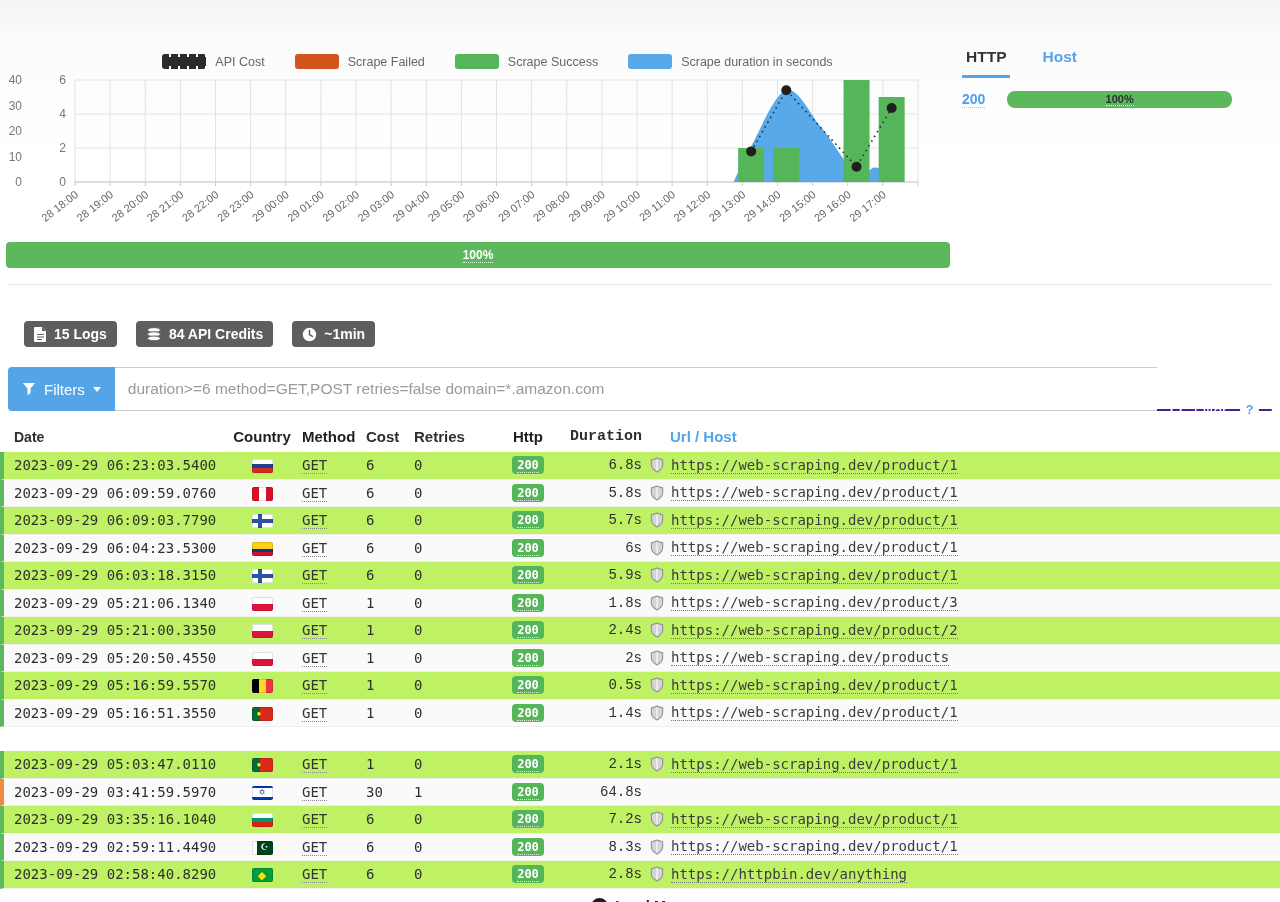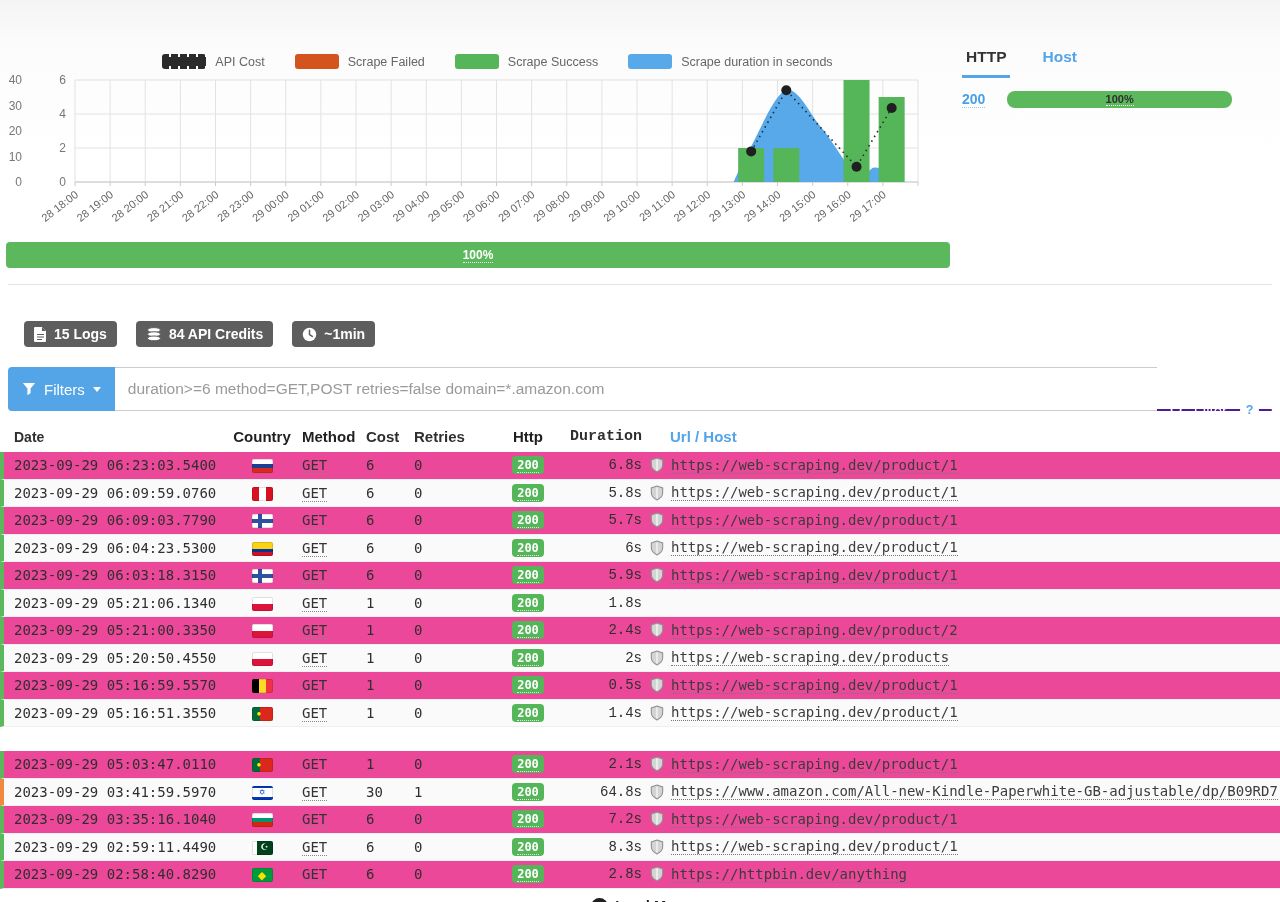--- a/index.html
+++ b/index.html
@@ -60,21 +60,21 @@
   .filter-input { flex:1; border:1px solid #ccc; border-left:none; border-right:none; font-size:15.5px; font-family:inherit; padding:0 13px; color:#333; outline:none; }
   .filter-input::placeholder { color:#9a9a9a; }
   .btn-filter-right { display:inline-flex; align-items:center; gap:9px; background:#4c1d95; color:#fff; border:none; font-family:inherit; font-size:15px; border-radius:0 4px 4px 0; padding:0 13px; cursor:pointer;margin-top:42px; }
   .q-circle { width:19px; height:19px; border-radius:50%; background:#fff; color:#54a4e8; font-size:12.5px; font-weight:bold; display:flex; align-items:center; justify-content:center; margin-left:4px; }
 
   
   .log-table { margin-top:10px; }
   .t-row { display:grid; grid-template-columns:214px 76px 72px 48px 80px 68px 80px 1fr; align-items:center; }
   .t-head { height:31px; font-weight:bold; font-size:15px; color:#1f1f1f; border-left:4px solid transparent; }
   .t-head .h-url { color:#54a4e8; }
-  .body-row { height:27.5px; border-left:4px solid #5cb85c; border-bottom:1px solid #efefef; background:#ec4899; font-size:14px; cursor:pointer; }
+  .body-row { height:27.5px; border-left:4px solid #5cb85c; border-bottom:1px solid #efefef; background:#bef264; font-size:14px; cursor:pointer; }
   .body-row:nth-child(even) { background:#fafafa; }
   .c-date { padding-left:10px; font-size:14px; color:#2f2f2f; white-space:nowrap; }
   .c-country { padding-left:12px;text-align:center; }
   .c-method { padding-left:8px; }
   .get-link { font-family:"DejaVu Sans Mono", monospace; color:#333; border-bottom:1px dotted #888; }
   .c-num { color:#2f2f2f; }
   .c-http { text-align:center; }
   .badge-http { display:inline-block; background:#55b559; color:#fff; font-family:"DejaVu Sans Mono", monospace; font-size:12px; font-weight:bold; border-radius:4px; padding:2px 5px 1px; line-height:1.25; }
   .badge-http i { font-style:normal; border-bottom:1px dotted #d7efd8; }
   .c-dur { text-align:right; color:#2f2f2f;font-family:Liberation Mono, monospace; }
@@ -385,20 +385,27 @@
         </div>
       </div>
       <div class="t-row body-row" style="border-left-color: rgb(92, 184, 92);">
         <div class="c-date mono">2023-09-29 05:21:06.1340</div>
         <div class="c-country"><span class="flag flag-pl"></span></div>
         <div class="c-method"><span class="get-link">GET</span></div>
         <div class="c-num mono">1</div>
         <div class="c-num mono">0</div>
         <div class="c-http"><span class="badge-http"><i>200</i></span></div>
         <div class="c-dur mono">1.8s</div>
+        <div class="c-url">
+          <svg width="14" height="16" viewBox="0 0 16 18">
+            <path d="M8 1l6.5 2.2v5.3c0 4.3-3.9 7.2-6.5 8.4C5.4 15.7 1.5 12.8 1.5 8.5V3.2z" fill="#d4d4d4" stroke="#8f8f8f" stroke-width="1.2"></path>
+            <path d="M8 2.6v12.6" stroke="#fff" stroke-width="1.2"></path>
+          </svg>
+          <a class="url-link mono" href="#">https://web-scraping.dev/product/3</a>
+        </div>
       </div>
       <div class="t-row body-row" style="border-left-color: rgb(92, 184, 92);">
         <div class="c-date mono">2023-09-29 05:21:00.3350</div>
         <div class="c-country"><span class="flag flag-pl"></span></div>
         <div class="c-method"><span class="get-link">GET</span></div>
         <div class="c-num mono">1</div>
         <div class="c-num mono">0</div>
         <div class="c-http"><span class="badge-http"><i>200</i></span></div>
         <div class="c-dur mono">2.4s</div>
         <div class="c-url">
@@ -474,27 +481,20 @@
         </div>
       </div>
       <div class="t-row body-row" style="border-left-color: rgb(240, 136, 62);">
         <div class="c-date mono">2023-09-29 03:41:59.5970</div>
         <div class="c-country"><span class="flag flag-il"><span class="em">✡</span></span></div>
         <div class="c-method"><span class="get-link">GET</span></div>
         <div class="c-num mono">30</div>
         <div class="c-num mono">1</div>
         <div class="c-http"><span class="badge-http"><i>200</i></span></div>
         <div class="c-dur mono">64.8s</div>
-        <div class="c-url">
-          <svg width="14" height="16" viewBox="0 0 16 18">
-            <path d="M8 1l6.5 2.2v5.3c0 4.3-3.9 7.2-6.5 8.4C5.4 15.7 1.5 12.8 1.5 8.5V3.2z" fill="#d4d4d4" stroke="#8f8f8f" stroke-width="1.2"></path>
-            <path d="M8 2.6v12.6" stroke="#fff" stroke-width="1.2"></path>
-          </svg>
-          <a class="url-link mono" href="#">https://www.amazon.com/All-new-Kindle-Paperwhite-GB-adjustable/dp/B09RD7</a>
-        </div>
       </div>
       <div class="t-row body-row" style="border-left-color: rgb(92, 184, 92);">
         <div class="c-date mono">2023-09-29 03:35:16.1040</div>
         <div class="c-country"><span class="flag flag-bg"></span></div>
         <div class="c-method"><span class="get-link">GET</span></div>
         <div class="c-num mono">6</div>
         <div class="c-num mono">0</div>
         <div class="c-http"><span class="badge-http"><i>200</i></span></div>
         <div class="c-dur mono">7.2s</div>
         <div class="c-url">

